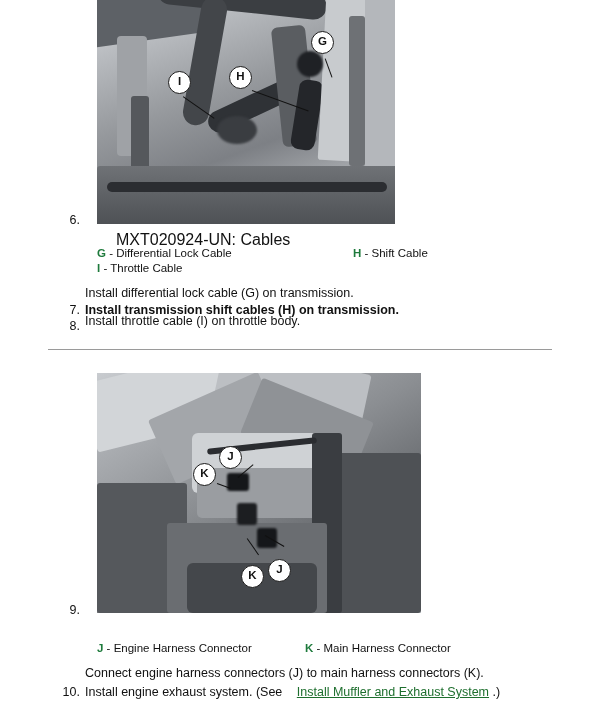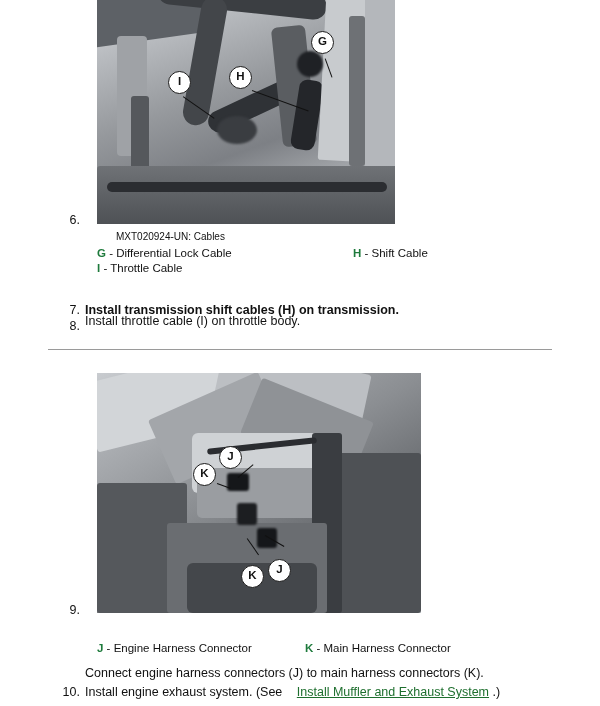--- a/index.html
+++ b/index.html
@@ -87,21 +87,21 @@
 
   
   .step-num {
     position: absolute;
     text-align: right;
     font-size: 12.5px;
     color: #111;
   }
   .caption {
     position: absolute;
-    font-size: 10px;
+    font-size: 16px;
     color: #111;
     white-space: nowrap;
     padding-left: 19px;
   }
   .legend-row {
     position: absolute;
     font-size: 11.5px;
     white-space: nowrap;
   }
   .legend-key {
@@ -179,20 +179,21 @@
     <div class="legend-row" style="left:305px;top:247px;margin-left:48px;">
       <span class="legend-key">H</span>
       <span class="legend-text">- Shift Cable</span>
     </div>
     <div class="legend-row" style="left:97px;top:262px;">
       <span class="legend-key">I</span>
       <span class="legend-text">- Throttle Cable</span>
     </div>
   </div>
 
+  <div class="para" style="left:85px;top:286px;">Install differential lock cable (G) on transmission.</div>
 
   <div class="step-num" style="left:56px;top:303px;width:24px;">7.</div>
   <div class="para" style="left:85px;top:303px;font-weight:bold;">Install transmission shift cables (H) on transmission.</div>
 
   <div class="step-num" style="left:56px;top:319px;width:24px;">8.</div>
   <div class="para" style="left:85px;top:314px;">Install throttle cable (I) on throttle body.</div>
 
   <div class="rule"></div>
 
   <div class="figure-block" style="left:0;top:0;">

